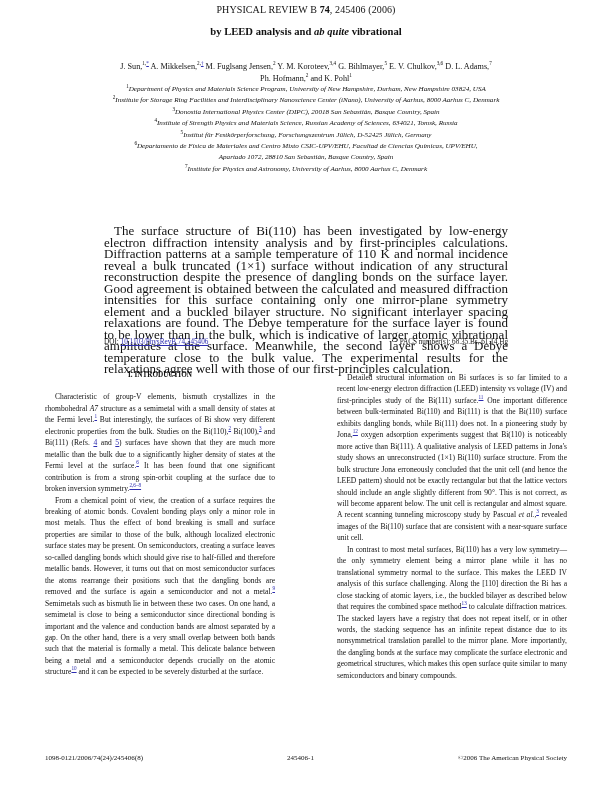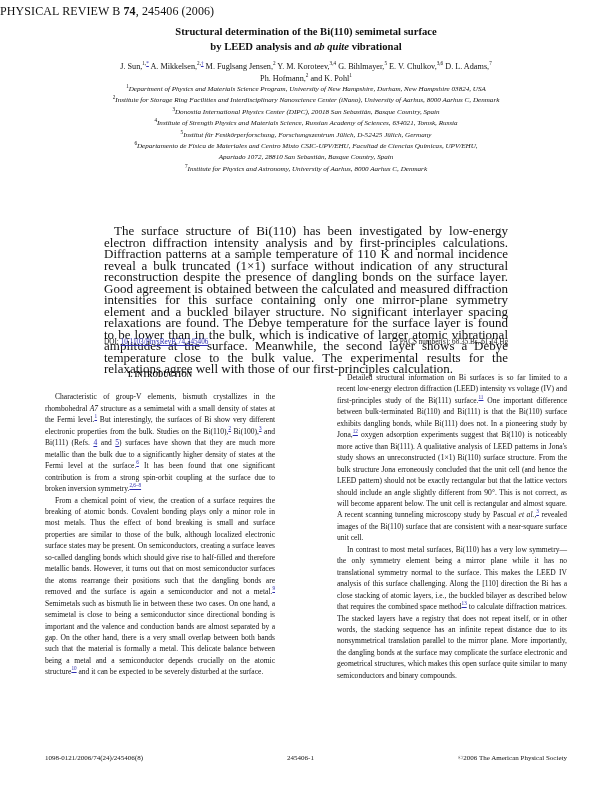--- a/index.html
+++ b/index.html
@@ -1,20 +1,20 @@
 <!DOCTYPE html>
 <html><head>
 <meta charset="utf-8">
 <style>
   html, body { margin: 0; padding: 0; background: #ffffff; }
   body { width: 612px; height: 792px; position: relative; overflow: hidden;
          font-family: "Liberation Serif", "DejaVu Serif", serif; color: #111; }
   .page { position: absolute; left: 0; top: 0; width: 612px; height: 792px; }
-  .running-head { position: absolute; top: 4px; left: 0; width: 612px; 
-                  font-size: 12px; letter-spacing: 0.1px; }
+  .running-head { position: absolute; top: 4px; left: 0; width: 612px; text-align: center;
+                  font-size: 10px; letter-spacing: 0.1px; }
   .running-head b { font-weight: bold; }
   .title { position: absolute; top: 24px; left: 0; width: 612px; text-align: center;
            font-size: 10.6px; font-weight: bold; line-height: 15px; }
   .authors { position: absolute; top: 61px; left: 30px; width: 552px; text-align: center;
              font-size: 8.2px; line-height: 11.5px; }
   .affils { position: absolute; top: 84px; left: 20px; width: 572px; text-align: center;
             font-size: 7.1px; line-height: 11.4px; font-style: italic; }
   .affils .received { font-style: normal; font-size: 7.6px; }
   sup { font-size: 5.2px; vertical-align: super; line-height: 0; }
   .link { color: #2b2bb0; text-decoration: underline; }
@@ -35,21 +35,20 @@
 <body>
 
 <div class="page">
 
   <div class="running-head">
     <span>PHYSICAL REVIEW B</span>
     <b>74</b><span>, 245406 (2006)</span>
   </div>
 
   <div class="title">
-    <div>Structural determination of the Bi(110) semimetal surface</div>
     <div><span>by LEED analysis and </span><i>ab quite</i><span> vibrational</span></div>
   </div>
 
   <div class="authors" id="authors"><span>J. Sun,<sup>1,<span class="link">*</span></sup></span> <span>A. Mikkelsen,<sup>2,<span class="link">†</span></sup></span> <span>M. Fuglsang Jensen,<sup>2</sup></span> <span>Y. M. Koroteev,<sup>3,4</sup></span> <span>G. Bihlmayer,<sup>5</sup></span> <span>E. V. Chulkov,<sup>3,6</sup></span> <span>D. L. Adams,<sup>7</sup></span><br><span>Ph. Hofmann,<sup>2</sup></span> <span>and K. Pohl<sup>1</sup></span> </div>
 
   <div class="affils">
     <div id="affils">
         <div><sup style="font-style: normal;">1</sup>Department of Physics and Materials Science Program, University of New Hampshire, Durham, New Hampshire 03824, USA</div>
         <div><sup style="font-style: normal;">2</sup>Institute for Storage Ring Facilities and Interdisciplinary Nanoscience Center (iNano), University of Aarhus, 8000 Aarhus C, Denmark</div>
         <div><sup style="font-style: normal;">3</sup>Donostia International Physics Center (DIPC), 20018 San Sebastián, Basque Country, Spain</div>

